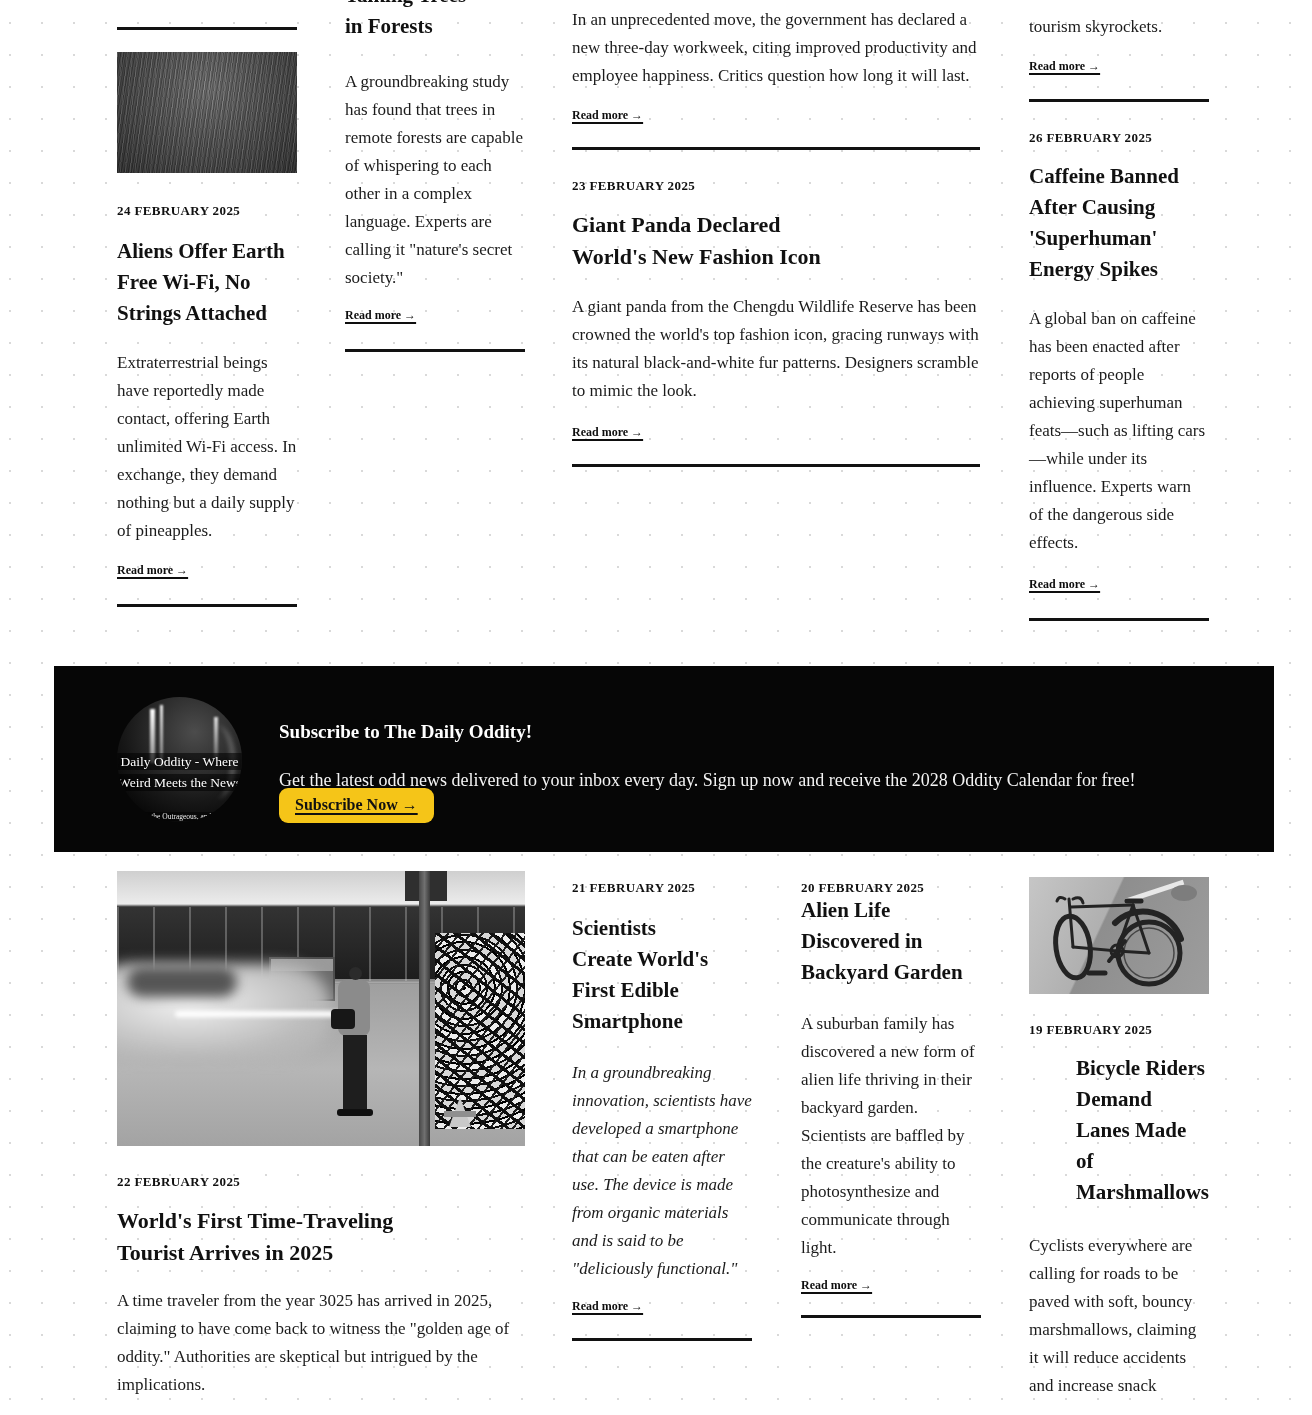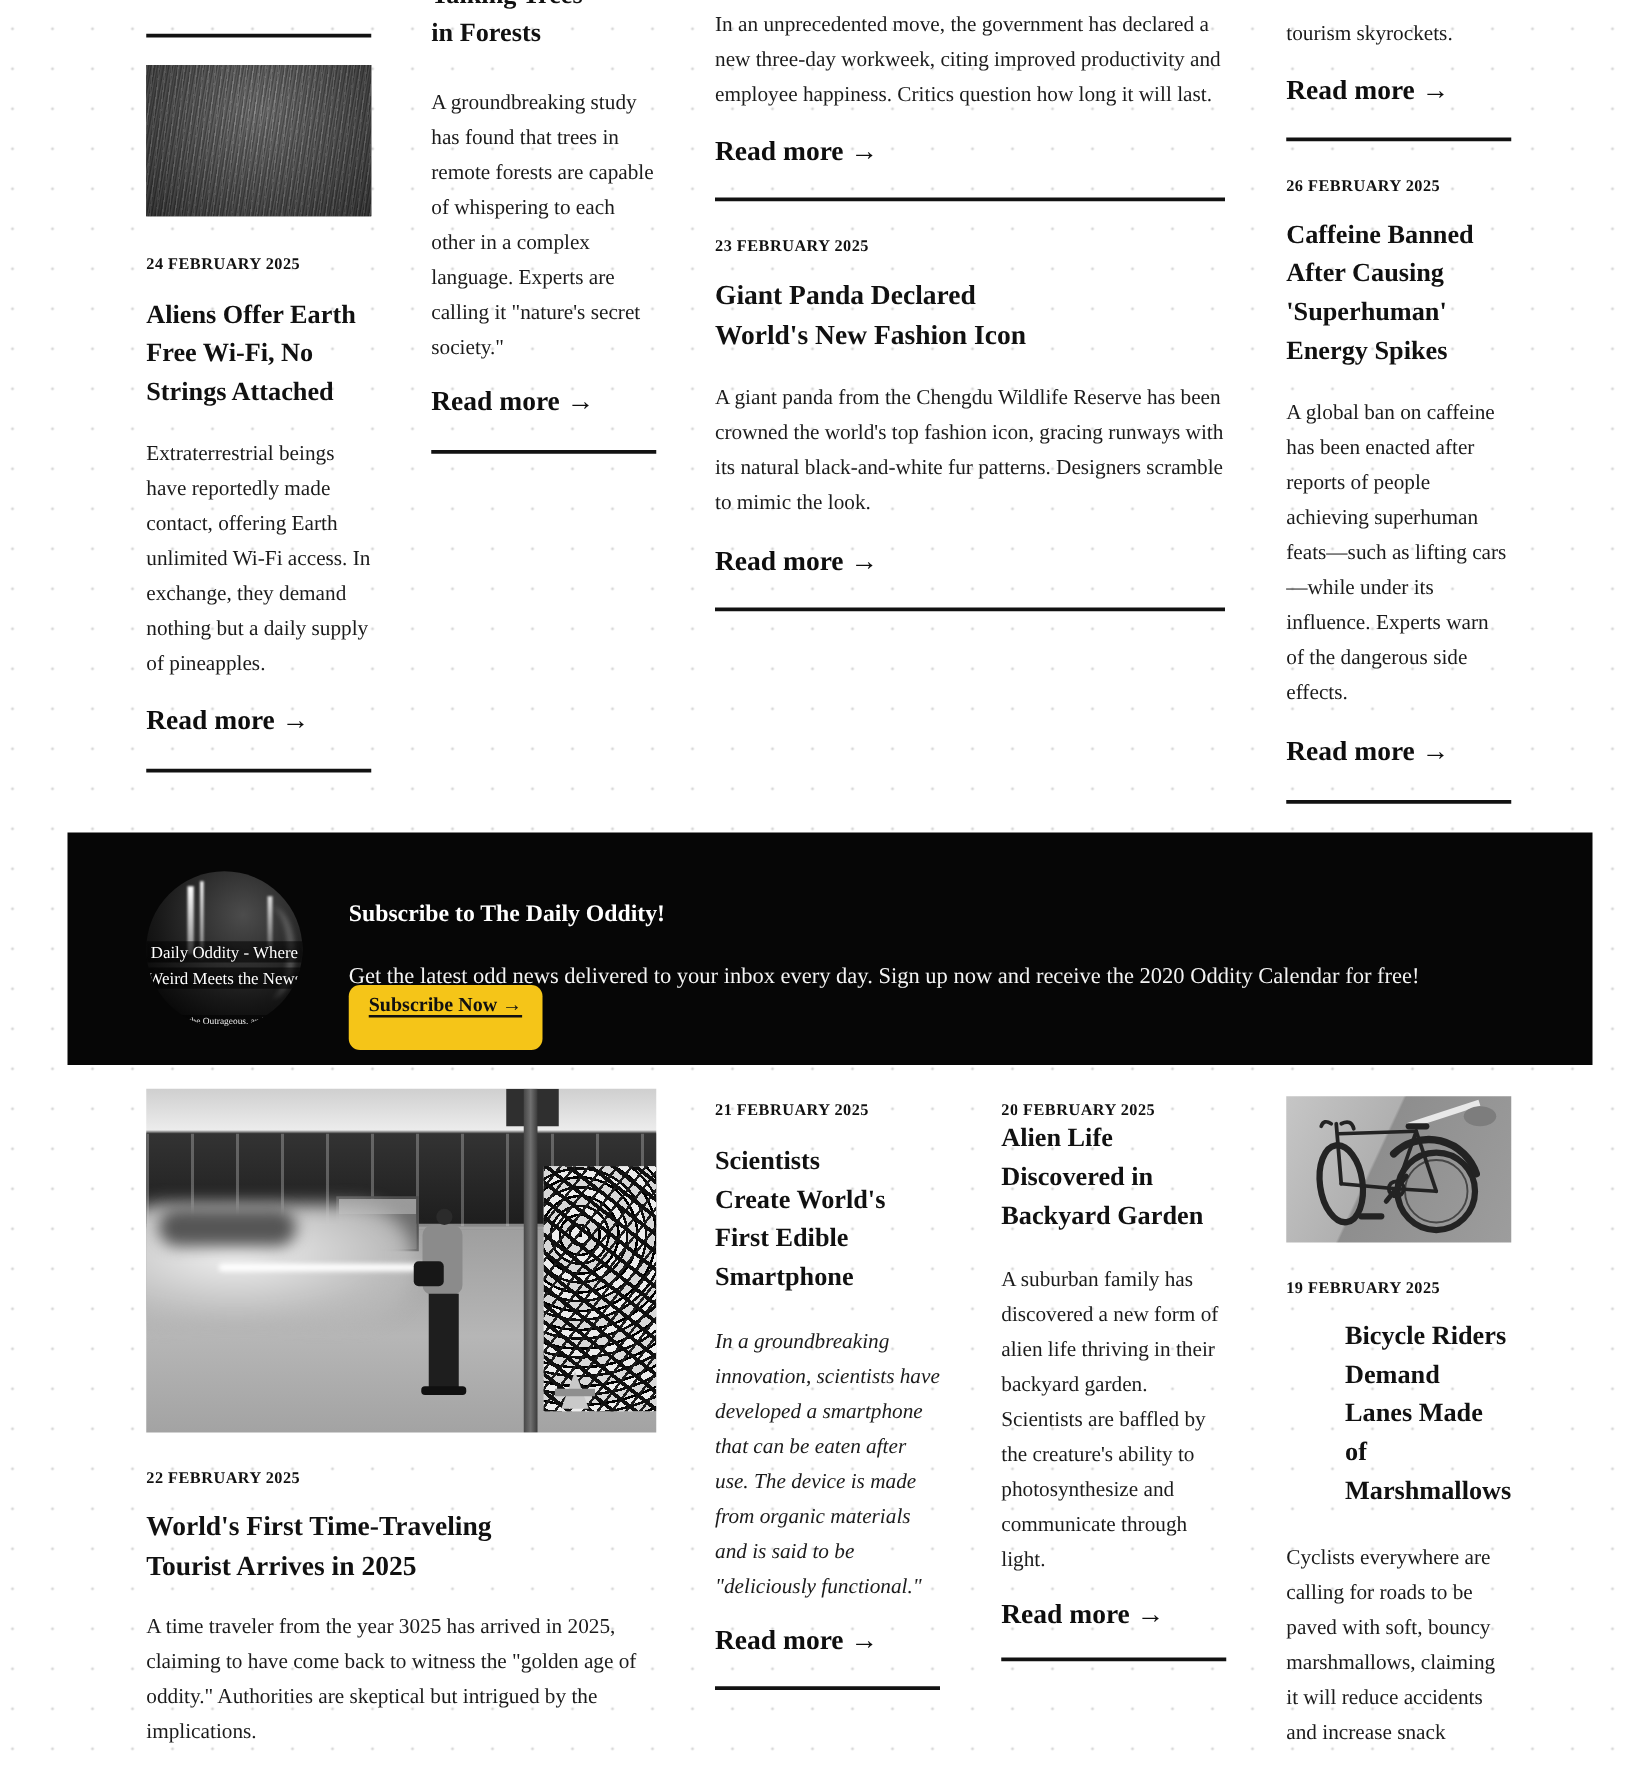--- a/index.html
+++ b/index.html
@@ -6,22 +6,22 @@
   body{font-family:"Liberation Serif","DejaVu Serif",serif;background:#fff;}
   .page{position:relative;width:1312px;height:1415px;overflow:hidden;background:#fff;
         background-image:radial-gradient(#d9d9d9 1.2px, transparent 1.3px);
         background-size:32px 32px;background-position:26px 7px;}
   .card{position:absolute;}
   .rule{height:3px;background:#121212;}
   .date{font-size:13px;font-weight:bold;color:#111;letter-spacing:.4px;line-height:15px;}
   .title{margin:0;font-size:21px;line-height:31px;font-weight:bold;color:#111;white-space:pre-line;}
   .title.wide{font-size:22px;line-height:32px;}
   .excerpt{margin:0;font-size:17px;line-height:28px;color:#1b1b1b;}
-  .readmore{display:inline-block;font-size:22px;font-weight:bold;color:#0e0e0e;
-            text-decoration-thickness:2px;text-underline-offset:3px;cursor:pointer;}
+  .readmore{display:inline-block;font-size:12px;font-weight:bold;color:#0e0e0e;
+            text-decoration:underline;text-decoration-thickness:2px;text-underline-offset:3px;cursor:pointer;}
   .photo{display:block;position:relative;overflow:hidden;cursor:pointer;}
 
   
   .photo-fur{width:180px;height:121px;background-color:#474747;
     background-image:
       radial-gradient(ellipse at 50% 30%, rgba(255,255,255,.10), rgba(0,0,0,.40) 96%),
       repeating-linear-gradient(96deg, rgba(225,225,225,.22) 0 1px, transparent 1px 5px),
       repeating-linear-gradient(100deg,#353535 0px,#6b6b6b 1px,#424242 2px,#585858 3px,#393939 4px,#636363 5px,#3d3d3d 7px);}
 
   
@@ -55,21 +55,21 @@
     background:linear-gradient(115deg,#c6c6c6 0%,#b0b0b0 40%,#8e8e8e 41%,#9d9d9d 100%);}
   .bk-mark{position:absolute;left:96px;top:12px;width:60px;height:5px;background:#e8e8e8;transform:rotate(-18deg);}
   .bk-manhole{position:absolute;right:12px;top:8px;width:26px;height:16px;border-radius:50%;background:#7d7d7d;}
   .photo-bike svg{position:absolute;left:0;top:0;}
 
   
   .banner{position:absolute;left:54px;top:666px;width:1220px;height:186px;background:#060606;color:#fff;}
   .banner-heading{position:absolute;left:225px;top:36px;font-size:19px;font-weight:bold;color:#fff;text-align:right;}
   .banner-message{position:absolute;left:225px;top:84px;width:950px;font-size:18px;line-height:24px;color:#f4f4f4;}
   .subscribe-btn{position:absolute;left:225px;top:122px;display:inline-block;background:#F5C518;color:#111;
-    font-size:16px;font-weight:bold;padding:8px 16px 26px 16px;border-radius:9px;border:none;cursor:pointer;
+    font-size:16px;font-weight:bold;padding:8px 16px 9px 16px;border-radius:9px;border:none;cursor:pointer;
     text-decoration:underline;text-decoration-thickness:2px;text-underline-offset:3px;font-family:"Liberation Serif","DejaVu Serif",serif;}
   .logo-circle{position:absolute;left:63px;top:31px;width:125px;height:125px;border-radius:50%;overflow:hidden;
     background:radial-gradient(circle at 62% 28%, #4c4c4c, #181818 58%, #000 92%);}
   .logo-circle span{position:absolute;display:block;}
   .lg-s1{left:33px;top:12px;width:5px;height:54px;background:linear-gradient(#fff,#8a8a8a);filter:blur(1px);}
   .lg-s2{left:43px;top:8px;width:3px;height:62px;background:linear-gradient(#eee,#777);filter:blur(1px);}
   .lg-s3{right:24px;top:20px;width:4px;height:42px;background:linear-gradient(#ddd,#666);filter:blur(1px);}
   .lg-arc{right:6px;top:28px;width:34px;height:74px;border-right:6px solid rgba(255,255,255,.22);border-radius:50%;filter:blur(2px);}
   .lg-t1,.lg-t2{left:0;width:125px;text-align:center;font-size:13.5px;line-height:17px;color:#fff;
     background:rgba(0,0,0,.55);white-space:nowrap;text-shadow:0 0 3px #000;}
@@ -132,21 +132,21 @@
     <div class="logo-circle">
       <span class="lg-s1"></span>
       <span class="lg-s2"></span>
       <span class="lg-s3"></span>
       <span class="lg-arc"></span>
       <span class="lg-t1">Daily Oddity - Where</span>
       <span class="lg-t2">Weird Meets the News</span>
       <span class="lg-t3">the Odd, the Outrageous, and the Ocr</span>
     </div>
     <h3 class="banner-heading">Subscribe to The Daily Oddity!</h3>
-    <p class="banner-message">Get the latest odd news delivered to your inbox every day. Sign up now and receive the 2020 Oddity Calendar for free!</p>
+    <p class="banner-message">Get the latest odd news delivered to your inbox every day. Sign up now and receive the 2028 Oddity Calendar for free!</p>
     <button class="subscribe-btn">Subscribe Now →</button>
   </section>
 
   <article class="card" style="left:117px;top:871px;width:408px;">
     <a class="photo photo-street">
       <span class="sp-windows"></span>
       <span class="sp-sill"></span>
       <span class="sp-cart"></span>
       <span class="sp-car"></span>
       <span class="sp-carwin"></span>

